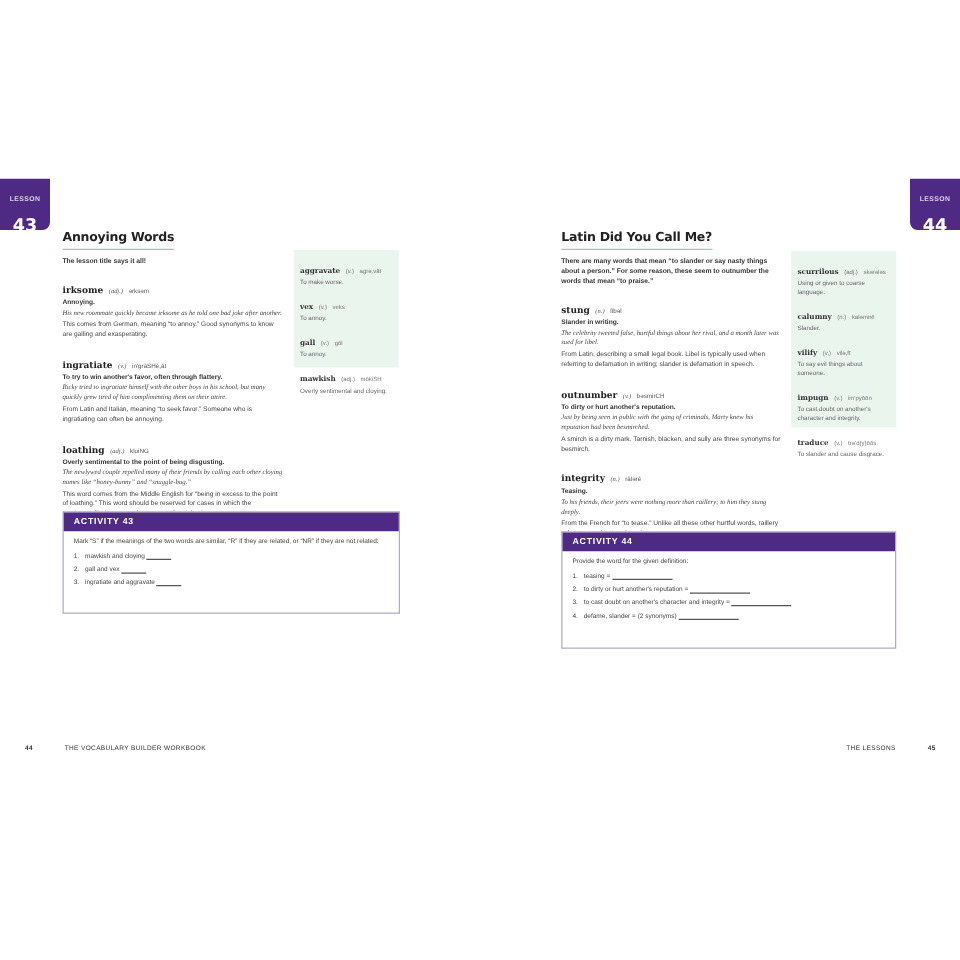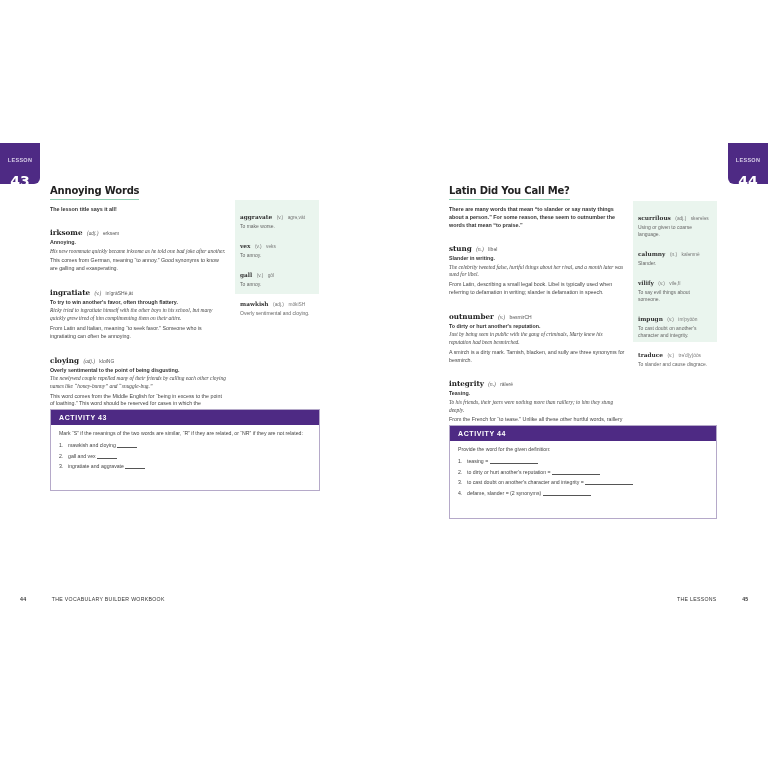--- a/index.html
+++ b/index.html
@@ -92,21 +92,21 @@
     <div class="entry">
       <span class="word">ingratiate</span>
       <span class="pos">(v.)</span>
       <span class="pron">in'grāSHē,āt</span>
       <div class="def">To try to win another's favor, often through flattery.</div>
       <div class="ex">Ricky tried to ingratiate himself with the other boys in his school, but many quickly grew tired of him complimenting them on their attire.</div>
       <div class="note">From Latin and Italian, meaning “to seek favor.” Someone who is ingratiating can often be annoying.</div>
     </div>
 
     <div class="entry">
-      <span class="word">cloying</span>
+      <span class="word">loathing</span>
       <span class="pos">(adj.)</span>
       <span class="pron">kloiNG</span>
       <div class="def">Overly sentimental to the point of being disgusting.</div>
       <div class="ex">The newlywed couple repelled many of their friends by calling each other cloying names like “honey-bunny” and “snuggle-bug.”</div>
       <div class="note">This word comes from the Middle English for “being in excess to the point of loathing.” This word should be reserved for cases in which the sentimentality is so over the top as to be sickening.</div>
     </div>
   </div>
 
   <div class="sidebar">
     <div class="sb-entry">

